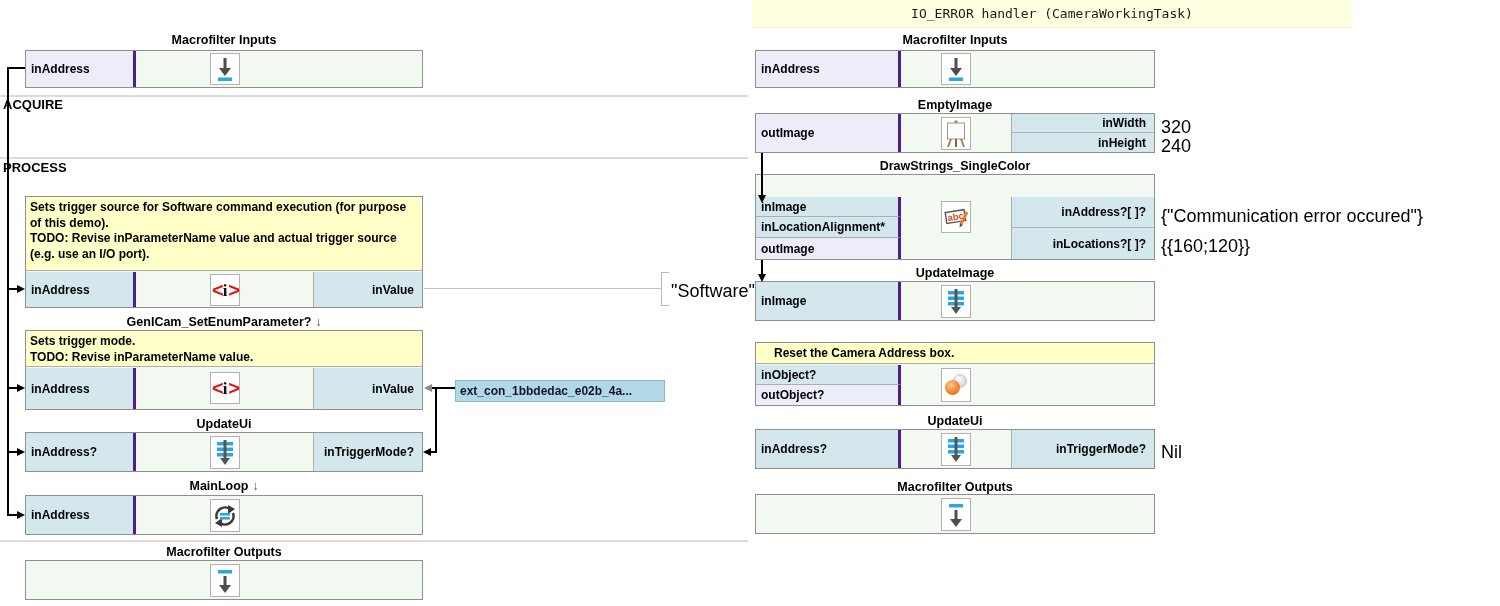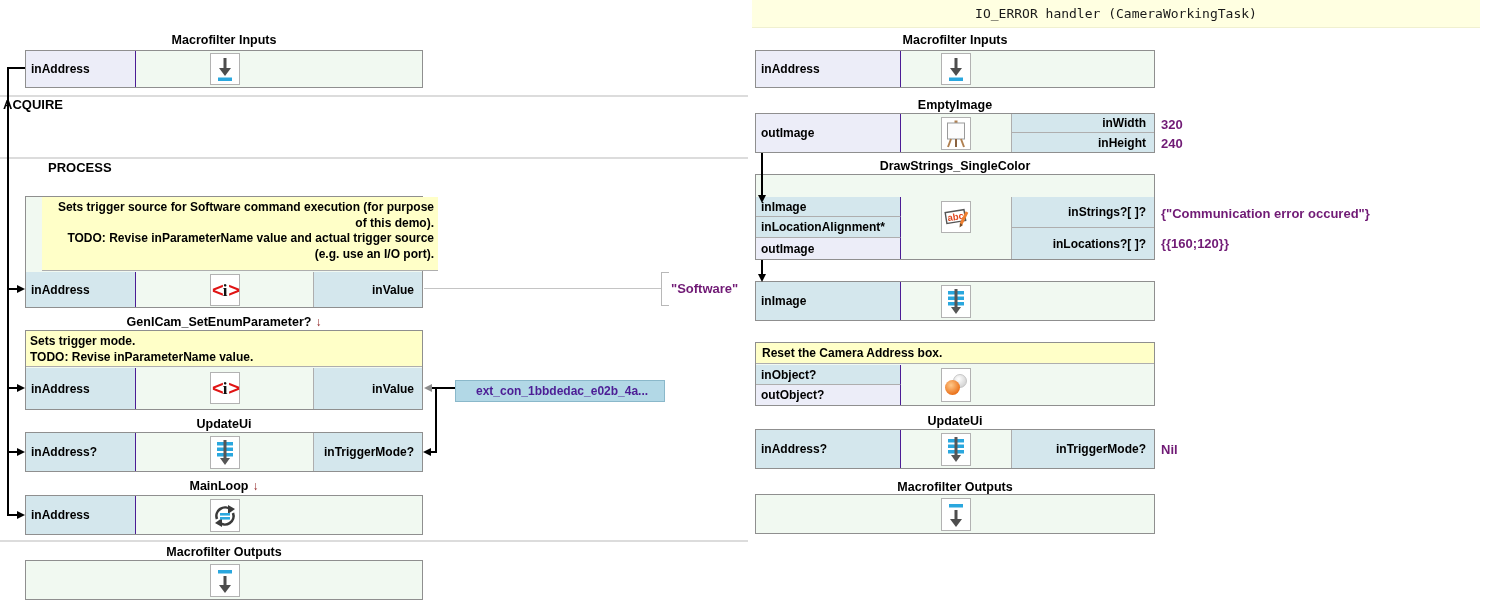--- a/index.html
+++ b/index.html
@@ -12,54 +12,54 @@
   .divider{position:absolute;height:2px;background:#dcdcdc;z-index:1;}
   .btitle{position:absolute;display:flex;align-items:center;justify-content:center;gap:4px;
           font-size:12.5px;font-weight:bold;color:#000;height:14px;z-index:2;}
   .xarrow{color:#8b1a1a;font-size:12px;font-weight:bold;line-height:12px;}
   .block{position:absolute;background:#f1f9f1;border:1px solid #8f8f8f;box-sizing:border-box;z-index:2;}
   .cell{position:absolute;box-sizing:border-box;font-size:12px;font-weight:bold;color:#000;
         overflow:hidden;white-space:nowrap;}
   .c-blue{background:#d4e7ed;}
   .c-lav{background:#ecedf8;}
   .c-yel{background:#ffffc8;}
-  .b-r{border-right:1px solid #4c1d95;}
+  .b-r{border-right:3px solid #4c1d95;}
   .b-b{border-bottom:1px solid #aeaeae;}
   .b-l{border-left:1px solid #aeaeae;}
   .pl{padding-left:5px;display:flex;align-items:center;}
   .pr{padding-right:8px;display:flex;align-items:center;justify-content:flex-end;text-align:center;}
   .comment{font-size:12px;font-weight:bold;line-height:1.3;white-space:pre-line;
            padding:3px 4px;display:block;overflow:hidden;}
   .iconbox{position:absolute;width:30px;background:#ffffff;border:1px solid #b2b2b2;
            box-sizing:border-box;display:flex;align-items:center;justify-content:center;z-index:3;}
-  .val{position:absolute;font-size:13px;font-weight:bold;color:#701a75;white-space:nowrap;z-index:2;}
+  .val{position:absolute;font-size:18px;font-weight:normal;color:#000000;white-space:nowrap;z-index:2;}
   .line{position:absolute;background:#000;z-index:5;}
   .gline{position:absolute;background:#c4c4c4;z-index:1;}
   .arr-r{position:absolute;width:0;height:0;border-top:4px solid transparent;
          border-bottom:4px solid transparent;border-left:8px solid #000;z-index:6;}
   .arr-l{position:absolute;width:0;height:0;border-top:4px solid transparent;
          border-bottom:4px solid transparent;border-right:8px solid #000;z-index:6;}
   .arr-l.gray{border-right-color:#8c8c8c;}
   .arr-d{position:absolute;width:0;height:0;border-left:4px solid transparent;
          border-right:4px solid transparent;border-top:8px solid #000;z-index:6;}
   .bracket{position:absolute;width:7px;border-left:1px solid #b8b8b8;border-top:1px solid #b8b8b8;
            border-bottom:1px solid #b8b8b8;z-index:1;}
   .extlabel{position:absolute;background:#b2d8e6;border:1px solid #8ab8ca;box-sizing:border-box;
-            font-size:12px;font-weight:bold;color:#4c1d95;display:flex;align-items:center;
-            padding-left:20px;white-space:nowrap;z-index:4;}
+            font-size:12px;font-weight:bold;color:#0f172a;display:flex;align-items:center;
+            padding-left:4px;white-space:nowrap;z-index:4;}
   .gi{color:#e01414;font-size:20px;font-weight:bold;line-height:20px;letter-spacing:-2px;}
   .gi-i{color:#111;font-size:17px;font-weight:bold;line-height:17px;padding:0 1px;
         font-family:"Liberation Serif",serif;}
 </style>
 </head>
 <body>
 
 <div id="stage">
 
-  <div class="hdr" style="left:752px;width:728px;">
+  <div class="hdr" style="left:752px;width:600px;">
     <span>IO_ERROR handler (CameraWorkingTask)</span>
   </div>
 
   <div class="btitle" style="left:25px;top:33px;width:398px;">
     <span>Macrofilter Inputs</span>
   </div>
   <div class="block" style="left:25px;top:50px;width:398px;height:38px;">
     <div class="cell c-lav b-r pl" style="left:0;top:0;width:110px;height:36px;">
       <span>inAddress</span>
     </div>
@@ -68,28 +68,28 @@
         <rect x="9.5" y="2" width="3" height="11" fill="#4d4d4d"></rect>
         <polygon points="5,12 17,12 11,20" fill="#4d4d4d"></polygon>
         <rect x="4" y="21.5" width="14" height="3.5" fill="#2aa7de"></rect>
       </svg>
     </div>
   </div>
 
   <div class="divider" style="left:0;top:95px;width:748px;"></div>
   <div class="sect" style="left:3px;top:97px;text-align:right;">ACQUIRE</div>
   <div class="divider" style="left:0;top:157px;width:748px;"></div>
-  <div class="sect" style="left:3px;top:160px;margin-left:45px;">PROCESS</div>
+  <div class="sect" style="left:3px;top:160px;">PROCESS</div>
 
   <div class="btitle" style="left:25px;top:180px;width:398px;margin-top:36px;">
     <span>GenICam_SetEnumParameter</span>
     <span class="xarrow">↓</span>
   </div>
   <div class="block" style="left:25px;top:196px;width:398px;height:112px;">
-    <div class="cell c-yel b-b comment" style="left:16px;top:0;width:396px;height:74px;text-align:right;">Sets trigger source for Software command execution (for purpose of this demo).
+    <div class="cell c-yel b-b comment" style="left:0;top:0;width:396px;height:74px;">Sets trigger source for Software command execution (for purpose of this demo).
 TODO: Revise inParameterName value and actual trigger source (e.g. use an I/O port).</div>
     <div class="cell c-blue b-r pl" style="left:0;top:75px;width:110px;height:35px;">
       <span>inAddress</span>
     </div>
     <div class="cell c-blue b-l pr" style="left:287px;top:75px;width:109px;height:35px;">
       <span>inValue</span>
     </div>
     <div class="iconbox" style="left:184px;top:77px;height:32px;">
       <span class="gi">&lt;</span>
         <span class="gi-i">i</span>
@@ -243,56 +243,59 @@
     <div class="cell c-blue b-r b-b pl" style="left:0;top:22px;width:145px;height:20px;">
       <span>inImage</span>
     </div>
     <div class="cell c-blue b-r b-b pl" style="left:0;top:42px;width:145px;height:21px;">
       <span>inLocationAlignment*</span>
     </div>
     <div class="cell c-lav b-r pl" style="left:0;top:63px;width:145px;height:21px;">
       <span>outImage</span>
     </div>
     <div class="cell c-blue b-l b-b pr" style="left:255px;top:22px;width:143px;height:31px;">
-      <span>inStrings?[ ]?</span>
+      <span>inAddress?[ ]?</span>
     </div>
     <div class="cell c-blue b-l pr" style="left:255px;top:53px;width:143px;height:31px;">
       <span>inLocations?[ ]?</span>
     </div>
     <div class="iconbox" style="left:185px;top:26px;height:32px;">
       <svg width="28" height="28" viewBox="0 0 28 28">
         <g transform="rotate(-9 14 14)">
           <rect x="4" y="8" width="19" height="11" fill="#ffffff" stroke="#555" stroke-width="1.4"></rect>
           <text x="5.5" y="17" font-size="9.5" font-weight="bold" fill="#e04820" font-family="Liberation Sans, sans-serif">abc</text>
         </g>
         <line x1="25" y1="9" x2="19" y2="21" stroke="#f08030" stroke-width="3"></line>
         <polygon points="18,20 21,22 17.5,24.5" fill="#7a4a20"></polygon>
       </svg>
     </div>
   </div>
   <div class="val" style="left:1161px;top:206px;">{"Communication error occured"}</div>
   <div class="val" style="left:1161px;top:236px;">{{160;120}}</div>
 
+  <div class="btitle" style="left:755px;top:266px;width:400px;">
+    <span>UpdateImage</span>
+  </div>
   <div class="block" style="left:755px;top:281px;width:400px;height:40px;">
     <div class="cell c-blue b-r pl" style="left:0;top:0;width:145px;height:38px;">
       <span>inImage</span>
     </div>
     <div class="iconbox" style="left:185px;top:3px;height:33px;">
       <svg width="22" height="27" viewBox="0 0 22 27">
         <rect x="3" y="3" width="16" height="3.5" fill="#2aa7de"></rect>
         <rect x="3" y="8.5" width="16" height="3.5" fill="#2aa7de"></rect>
         <rect x="3" y="14" width="16" height="3.5" fill="#2aa7de"></rect>
         <rect x="9.5" y="1" width="3" height="18" fill="#555"></rect>
         <polygon points="6,19 16,19 11,26" fill="#555"></polygon>
       </svg>
     </div>
   </div>
 
   <div class="block" style="left:755px;top:342px;width:400px;height:64px;">
-    <div class="cell c-yel b-b comment" style="left:0;top:0;width:398px;height:21px;padding-left:6px;">Reset the Camera Address box.</div>
+    <div class="cell c-yel b-b comment" style="left:0;top:0;width:398px;height:21px;padding-left:18px;">Reset the Camera Address box.</div>
     <div class="cell c-blue b-r b-b pl" style="left:0;top:22px;width:145px;height:20px;">
       <span>inObject?</span>
     </div>
     <div class="cell c-lav b-r pl" style="left:0;top:42px;width:145px;height:20px;">
       <span>outObject?</span>
     </div>
     <div class="iconbox" style="left:185px;top:25px;height:34px;">
       <svg width="26" height="24" viewBox="0 0 26 24">
         <defs>
           <radialGradient id="gw" cx="40%" cy="35%" r="70%">

